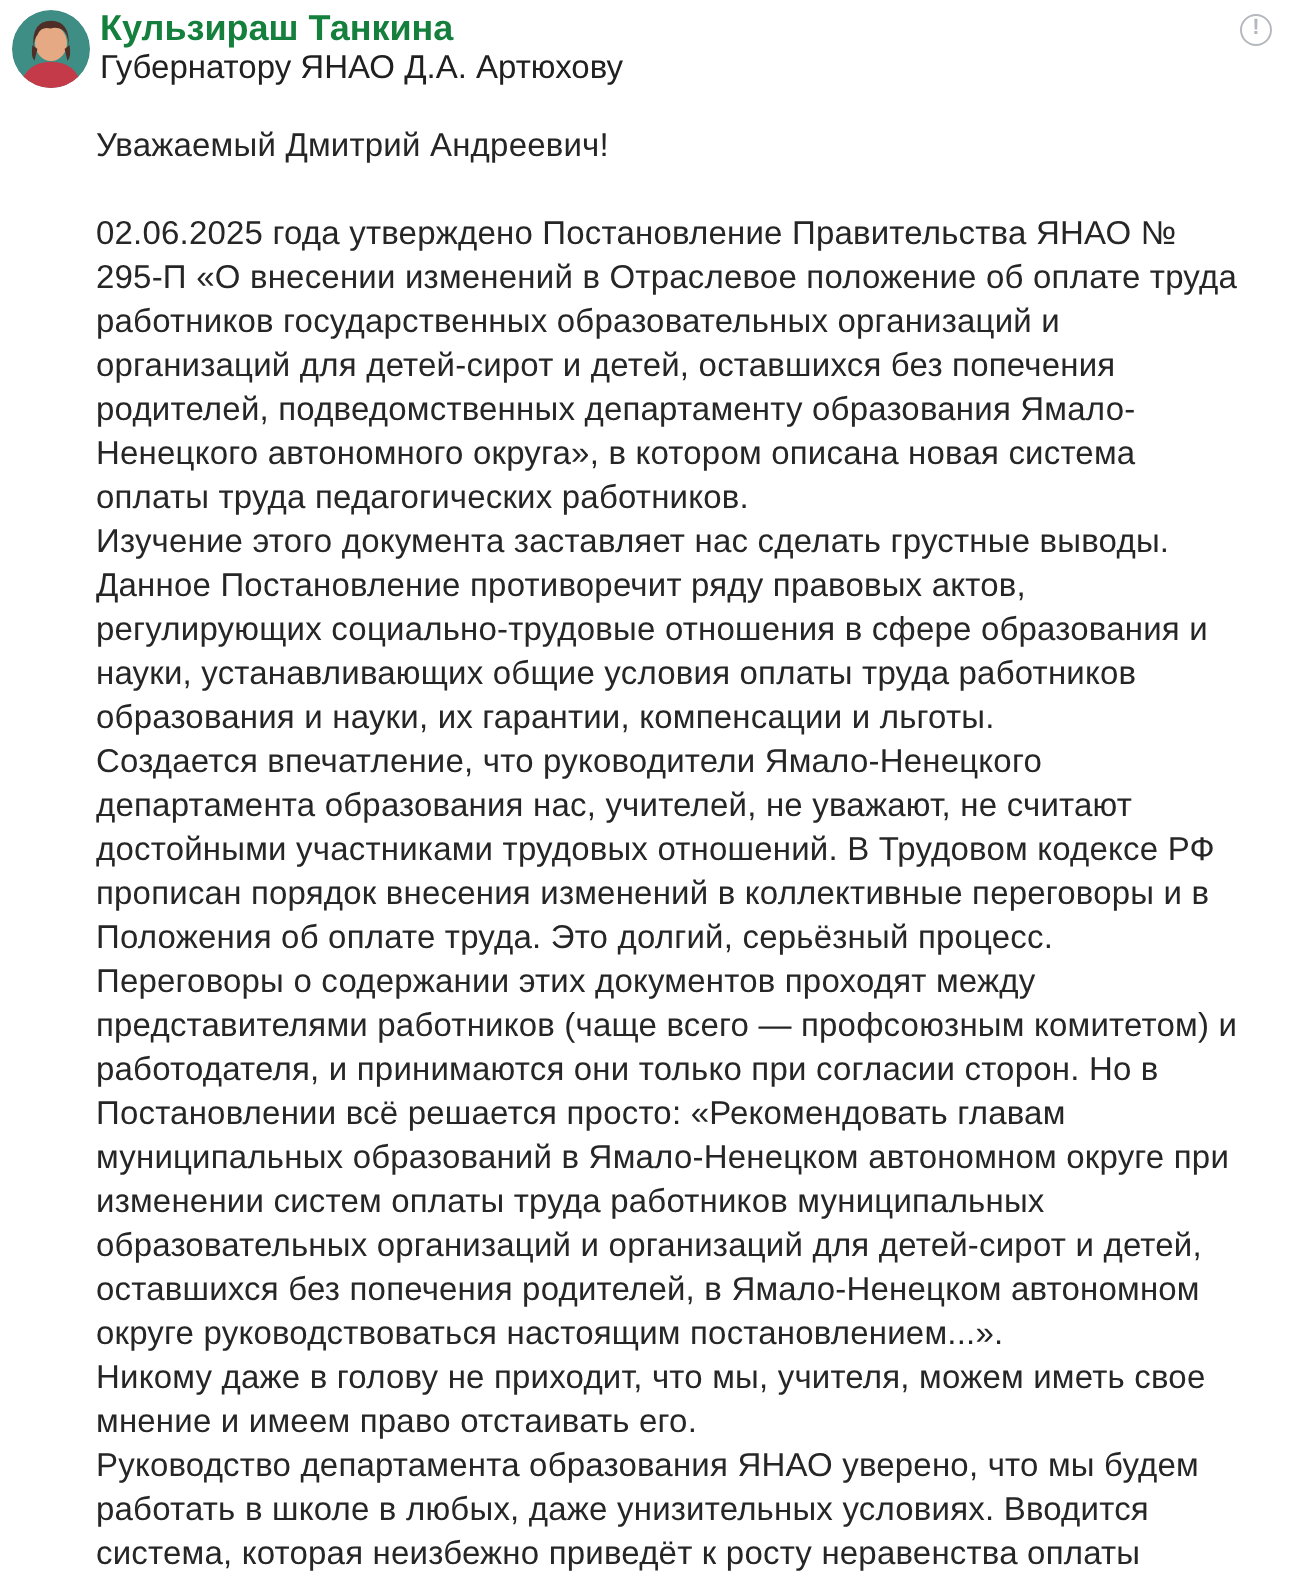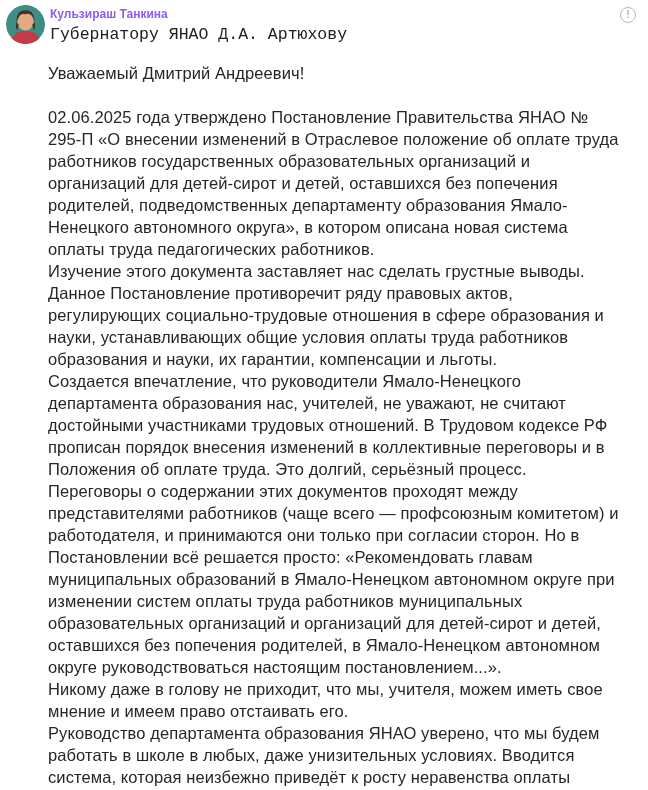--- a/index.html
+++ b/index.html
@@ -19,32 +19,31 @@
     width: 39px; height: 39px;
     border-radius: 50%;
     overflow: hidden;
     flex: 0 0 auto;
     margin-top: 2px;
     cursor: pointer;
   }
   .avatar svg { display: block; width: 39px; height: 39px; }
   .author-block { margin-left: 5px; padding-top: 1px; min-width: 0; }
   .author-name {
-    font-size: 12px;
+    font-size: 18px;
     font-weight: 700;
     line-height: 20px;
-    color: #8b5cf6;
+    color: #15803d;
     cursor: pointer;
   }
   .author-subtitle {
     font-size: 16.5px;
     font-weight: 400;
     line-height: 21px;
     color: #202020;
-    font-family: Liberation Mono, monospace;
   }
   .alert-icon {
     margin-left: auto;
     margin-top: 4px;
     width: 16px; height: 16px;
     border: 1.6px solid #b5b8bd;
     border-radius: 50%;
     color: #b5b8bd;
     font-size: 11px;
     line-height: 13px;

